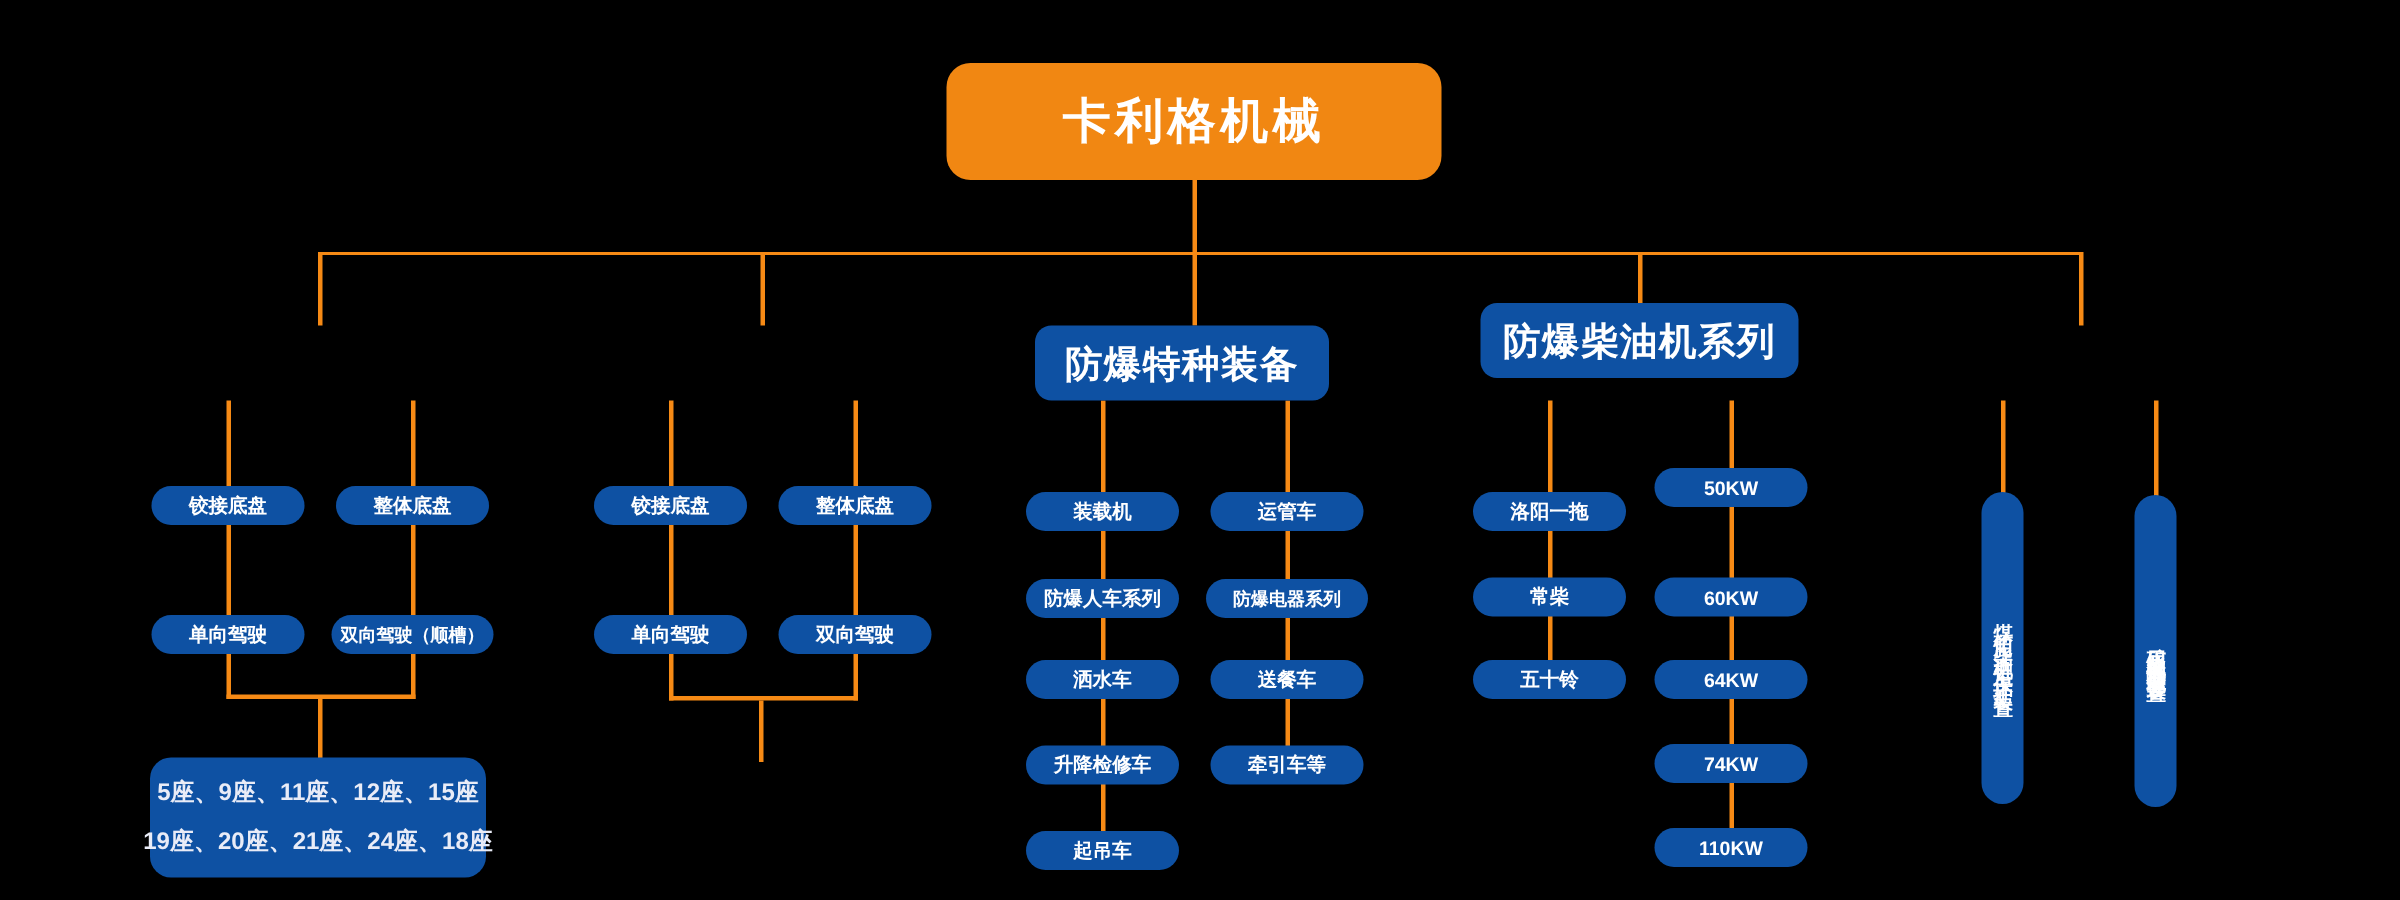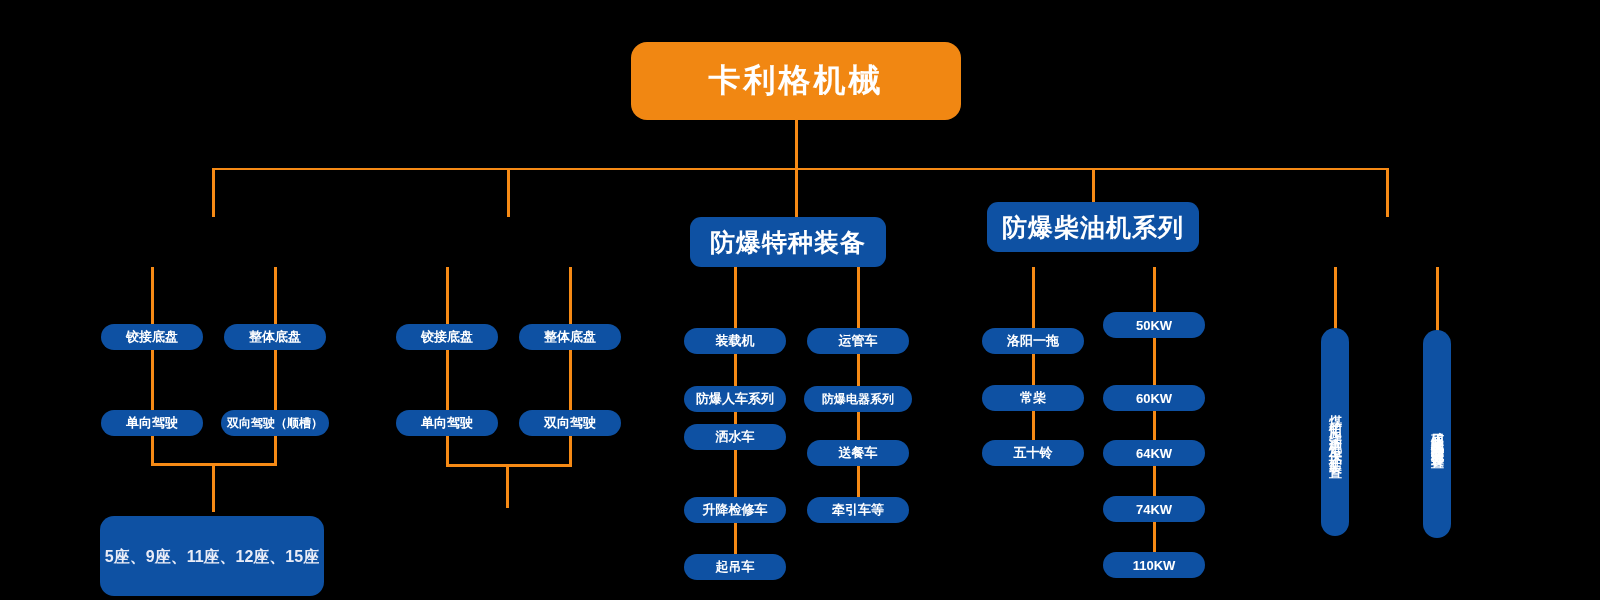--- a/index.html
+++ b/index.html
@@ -104,32 +104,33 @@
 
   <div class="node root-node" style="left:631px;top:42px;width:330px;height:78px">卡利格机械</div>
 
   <div class="node header-node" style="left:690px;top:217px;width:196px">防爆特种装备</div>
   <div class="node header-node" style="left:987px;top:202px;width:212px">防爆柴油机系列</div>
 
   <div class="node pill" style="left:101px;top:324px;width:102px">铰接底盘</div>
   <div class="node pill" style="left:224px;top:324px;width:102px">整体底盘</div>
   <div class="node pill" style="left:101px;top:410px;width:102px">单向驾驶</div>
   <div class="node pill small" style="left:221px;top:410px;width:108px">双向驾驶（顺槽）</div>
-  <div class="node note" style="left:100px;top:516px;width:224px;height:80px">
+  <div class="node note" style="left:100px;top:505px;width:224px;height:80px">
     <span>5座、9座、11座、12座、15座</span>
+    <span>19座、20座、21座、24座、18座</span>
   </div>
 
   <div class="node pill" style="left:396px;top:324px;width:102px">铰接底盘</div>
   <div class="node pill" style="left:519px;top:324px;width:102px">整体底盘</div>
   <div class="node pill" style="left:396px;top:410px;width:102px">单向驾驶</div>
   <div class="node pill" style="left:519px;top:410px;width:102px">双向驾驶</div>
 
   <div class="node pill" style="left:684px;top:328px;width:102px">装载机</div>
   <div class="node pill" style="left:684px;top:386px;width:102px">防爆人车系列</div>
-  <div class="node pill" style="left:684px;top:424px;width:102px">洒水车</div>
+  <div class="node pill" style="left:684px;top:440px;width:102px">洒水车</div>
   <div class="node pill" style="left:684px;top:497px;width:102px">升降检修车</div>
   <div class="node pill" style="left:684px;top:554px;width:102px">起吊车</div>
   <div class="node pill" style="left:807px;top:328px;width:102px">运管车</div>
   <div class="node pill small" style="left:804px;top:386px;width:108px">防爆电器系列</div>
   <div class="node pill" style="left:807px;top:440px;width:102px">送餐车</div>
   <div class="node pill" style="left:807px;top:497px;width:102px">牵引车等</div>
 
   <div class="node pill" style="left:982px;top:328px;width:102px">洛阳一拖</div>
   <div class="node pill" style="left:982px;top:385px;width:102px">常柴</div>
   <div class="node pill" style="left:982px;top:440px;width:102px">五十铃</div>

